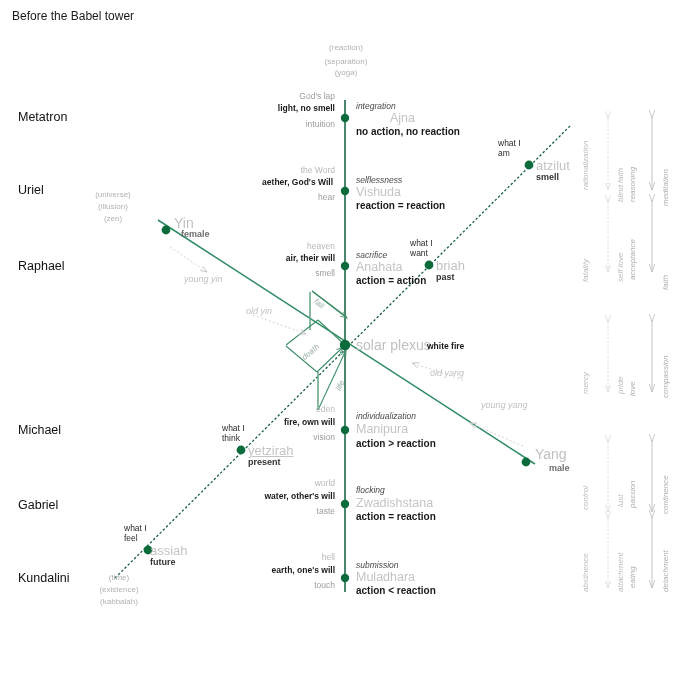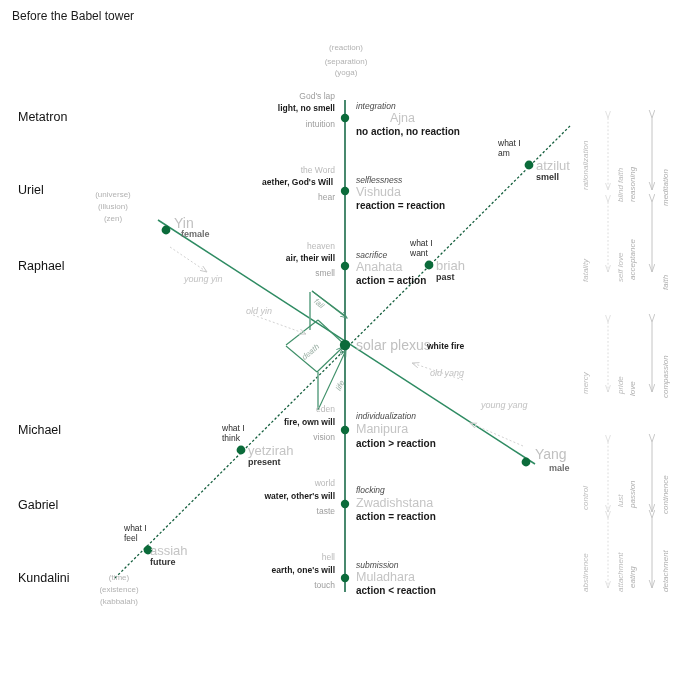--- a/index.html
+++ b/index.html
@@ -217,21 +217,21 @@
 
   <div class="t whatI" style="left:410px;top:239px;">
     <span style="white-space:pre-line;">what I
 want</span></div>
   <div class="t worldname" style="left:436px;top:258px;">briah</div>
   <div class="t worldsub" style="left:436px;top:272px;">past</div>
 
   <div class="t whatI" style="left:222px;top:424px;">
     <span style="white-space:pre-line;">what I
 think</span></div>
-  <div class="t worldname" style="left:248px;top:443px;">yetzirah</div>
+  <div class="t worldname" style="left:248px;top:443px;text-decoration:underline;">yetzirah</div>
   <div class="t worldsub" style="left:248px;top:457px;">present</div>
 
   <div class="t whatI" style="left:124px;top:524px;">
     <span style="white-space:pre-line;">what I
 feel</span></div>
   <div class="t worldname" style="left:150px;top:543px;">assiah</div>
   <div class="t worldsub" style="left:150px;top:557px;">future</div>
 
   <div class="t vlabel" style="left:581px;top:110px;height:80px;">rationalization</div>
   <div class="t vlabel" style="left:616px;top:122px;height:80px;">blind faith</div>

